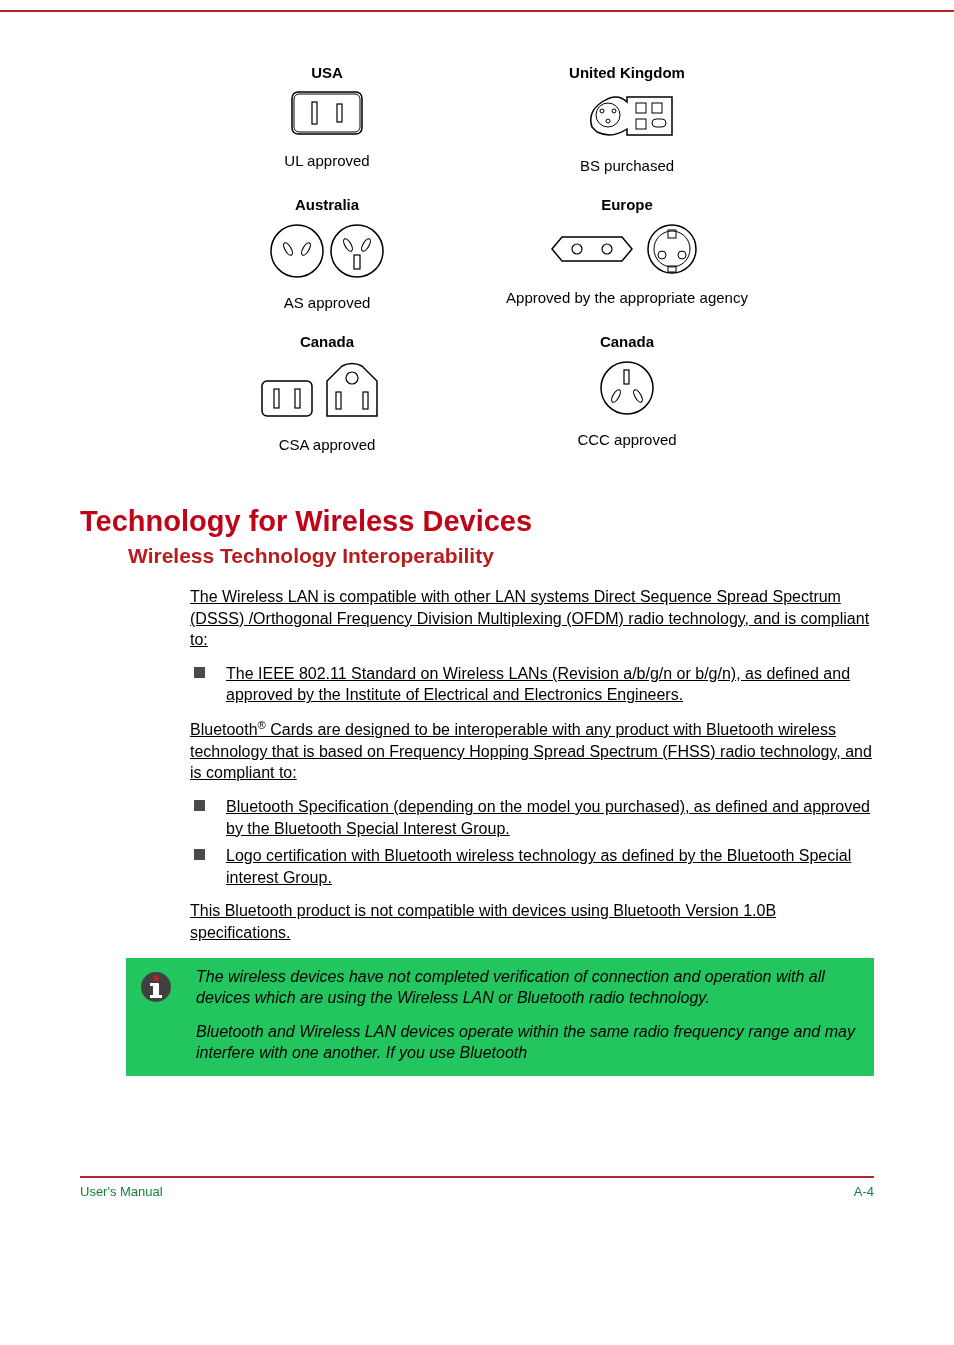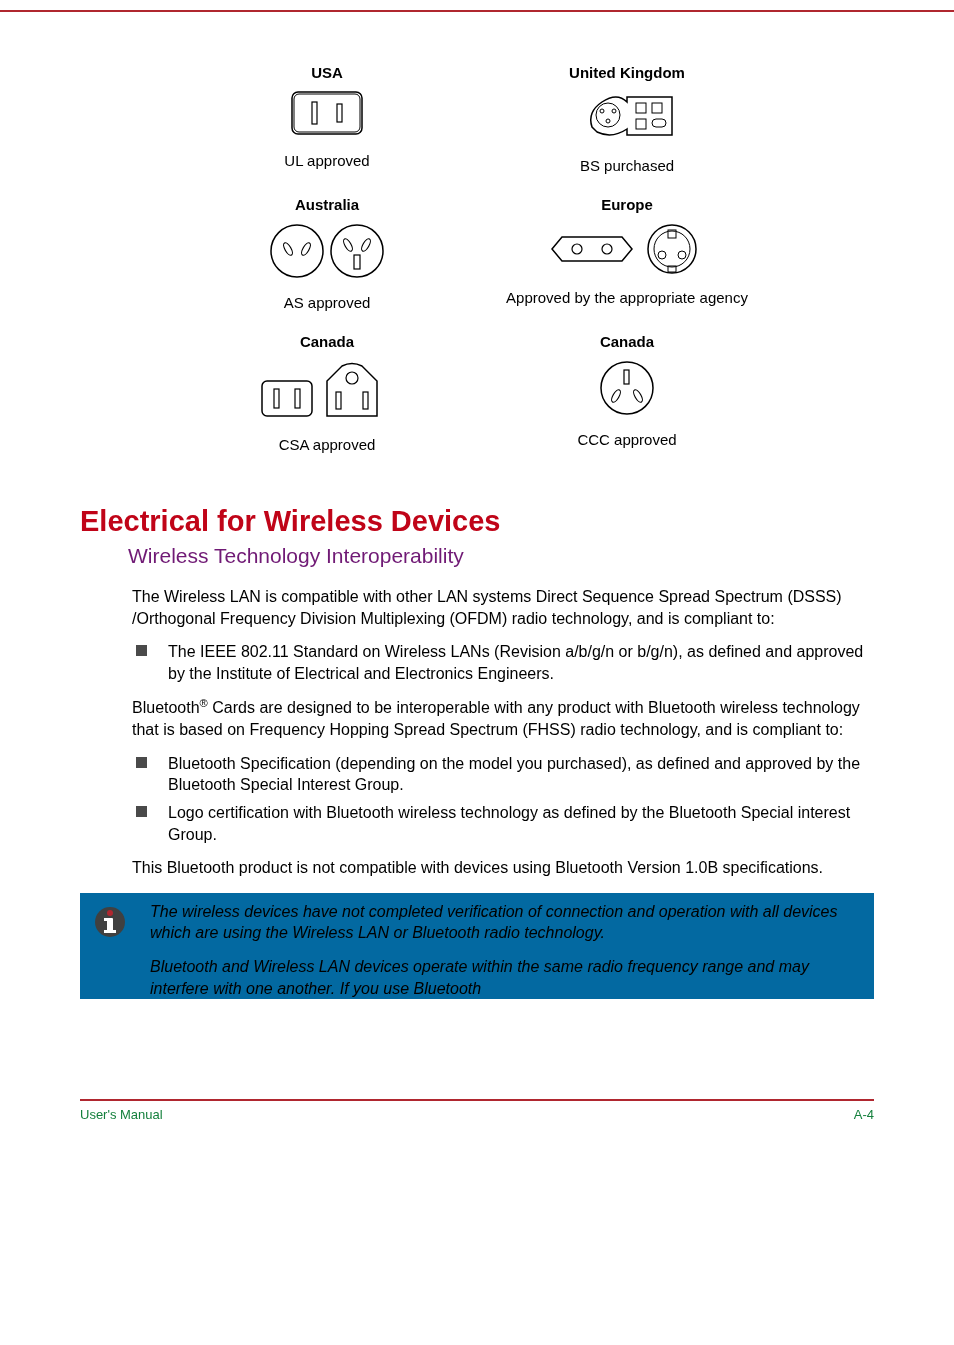--- a/index.html
+++ b/index.html
@@ -39,29 +39,30 @@
     margin-bottom: 12px;
   }
   h1.red {
     color: #c00418;
     font-weight: 800;
     font-size: 29px;
     margin: 30px 0 6px 0;
     font-family: Arial, Helvetica, sans-serif;
   }
   h2.red {
-    color: #701a75;
-    font-weight: 400;
+    color: #b91c1c;
+    font-weight: 700;
     font-size: 21px;
     margin: 6px 0 18px 48px;
   }
   .body-text {
-    margin-left: 52px;
+    margin-left: 110px;
     font-size: 16px;
     line-height: 1.35;
+    text-decoration: underline;
   }
   .body-text p { margin: 0 0 12px 0; }
   ul.square {
     list-style: none;
     padding-left: 0;
     margin: 0 0 12px 0;
   }
   ul.square li {
     position: relative;
     padding-left: 36px;
@@ -71,26 +72,27 @@
     content: "";
     position: absolute;
     left: 4px;
     top: 4px;
     width: 11px;
     height: 11px;
     background: #4a4a4a;
   }
   sup { font-size: 0.7em; }
   .note-box {
-    background: #0369a1;
+    background: #22c55e;
     margin-top: 14px;
-    padding: 8px 10px 0 0;
+    padding: 8px 10px 12px 0;
     display: flex;
     align-items: flex-start;
     font-style: italic;
+    margin-left: 46px;
   }
   .note-icon {
     flex: 0 0 60px;
     display: flex;
     justify-content: center;
     align-items: flex-start;
     padding-top: 4px;
   }
   .note-content {
     flex: 1;
@@ -205,21 +207,21 @@
           <rect x="32" y="14" width="5" height="14" fill="none" stroke="#000" stroke-width="1.2"></rect>
           <ellipse cx="24" cy="40" rx="3" ry="7" transform="rotate(30 24 40)" fill="none" stroke="#000" stroke-width="1.2"></ellipse>
           <ellipse cx="46" cy="40" rx="3" ry="7" transform="rotate(-30 46 40)" fill="none" stroke="#000" stroke-width="1.2"></ellipse>
         </svg>
       </div>
       <div class="plug-caption">CCC approved</div>
     </div>
 
   </div>
 
-  <h1 class="red">Electrical for Wireless Devices</h1>
+  <h1 class="red">Technology for Wireless Devices</h1>
   <h2 class="red">Wireless Technology Interoperability</h2>
 
   <div class="body-text">
     <p>The Wireless LAN is compatible with other LAN systems Direct Sequence Spread Spectrum (DSSS) /Orthogonal Frequency Division Multiplexing (OFDM) radio technology, and is compliant to:</p>
     <ul class="square">
       <li>The IEEE 802.11 Standard on Wireless LANs (Revision a/b/g/n or b/g/n), as defined and approved by the Institute of Electrical and Electronics Engineers.</li>
     </ul>
     <p><span>Bluetooth</span><sup>®</sup><span> Cards are designed to be interoperable with any product with Bluetooth wireless technology that is based on Frequency Hopping Spread Spectrum (FHSS) radio technology, and is compliant to:</span></p>
     <ul class="square">
       <li>Bluetooth Specification (depending on the model you purchased), as defined and approved by the Bluetooth Special Interest Group.</li>

